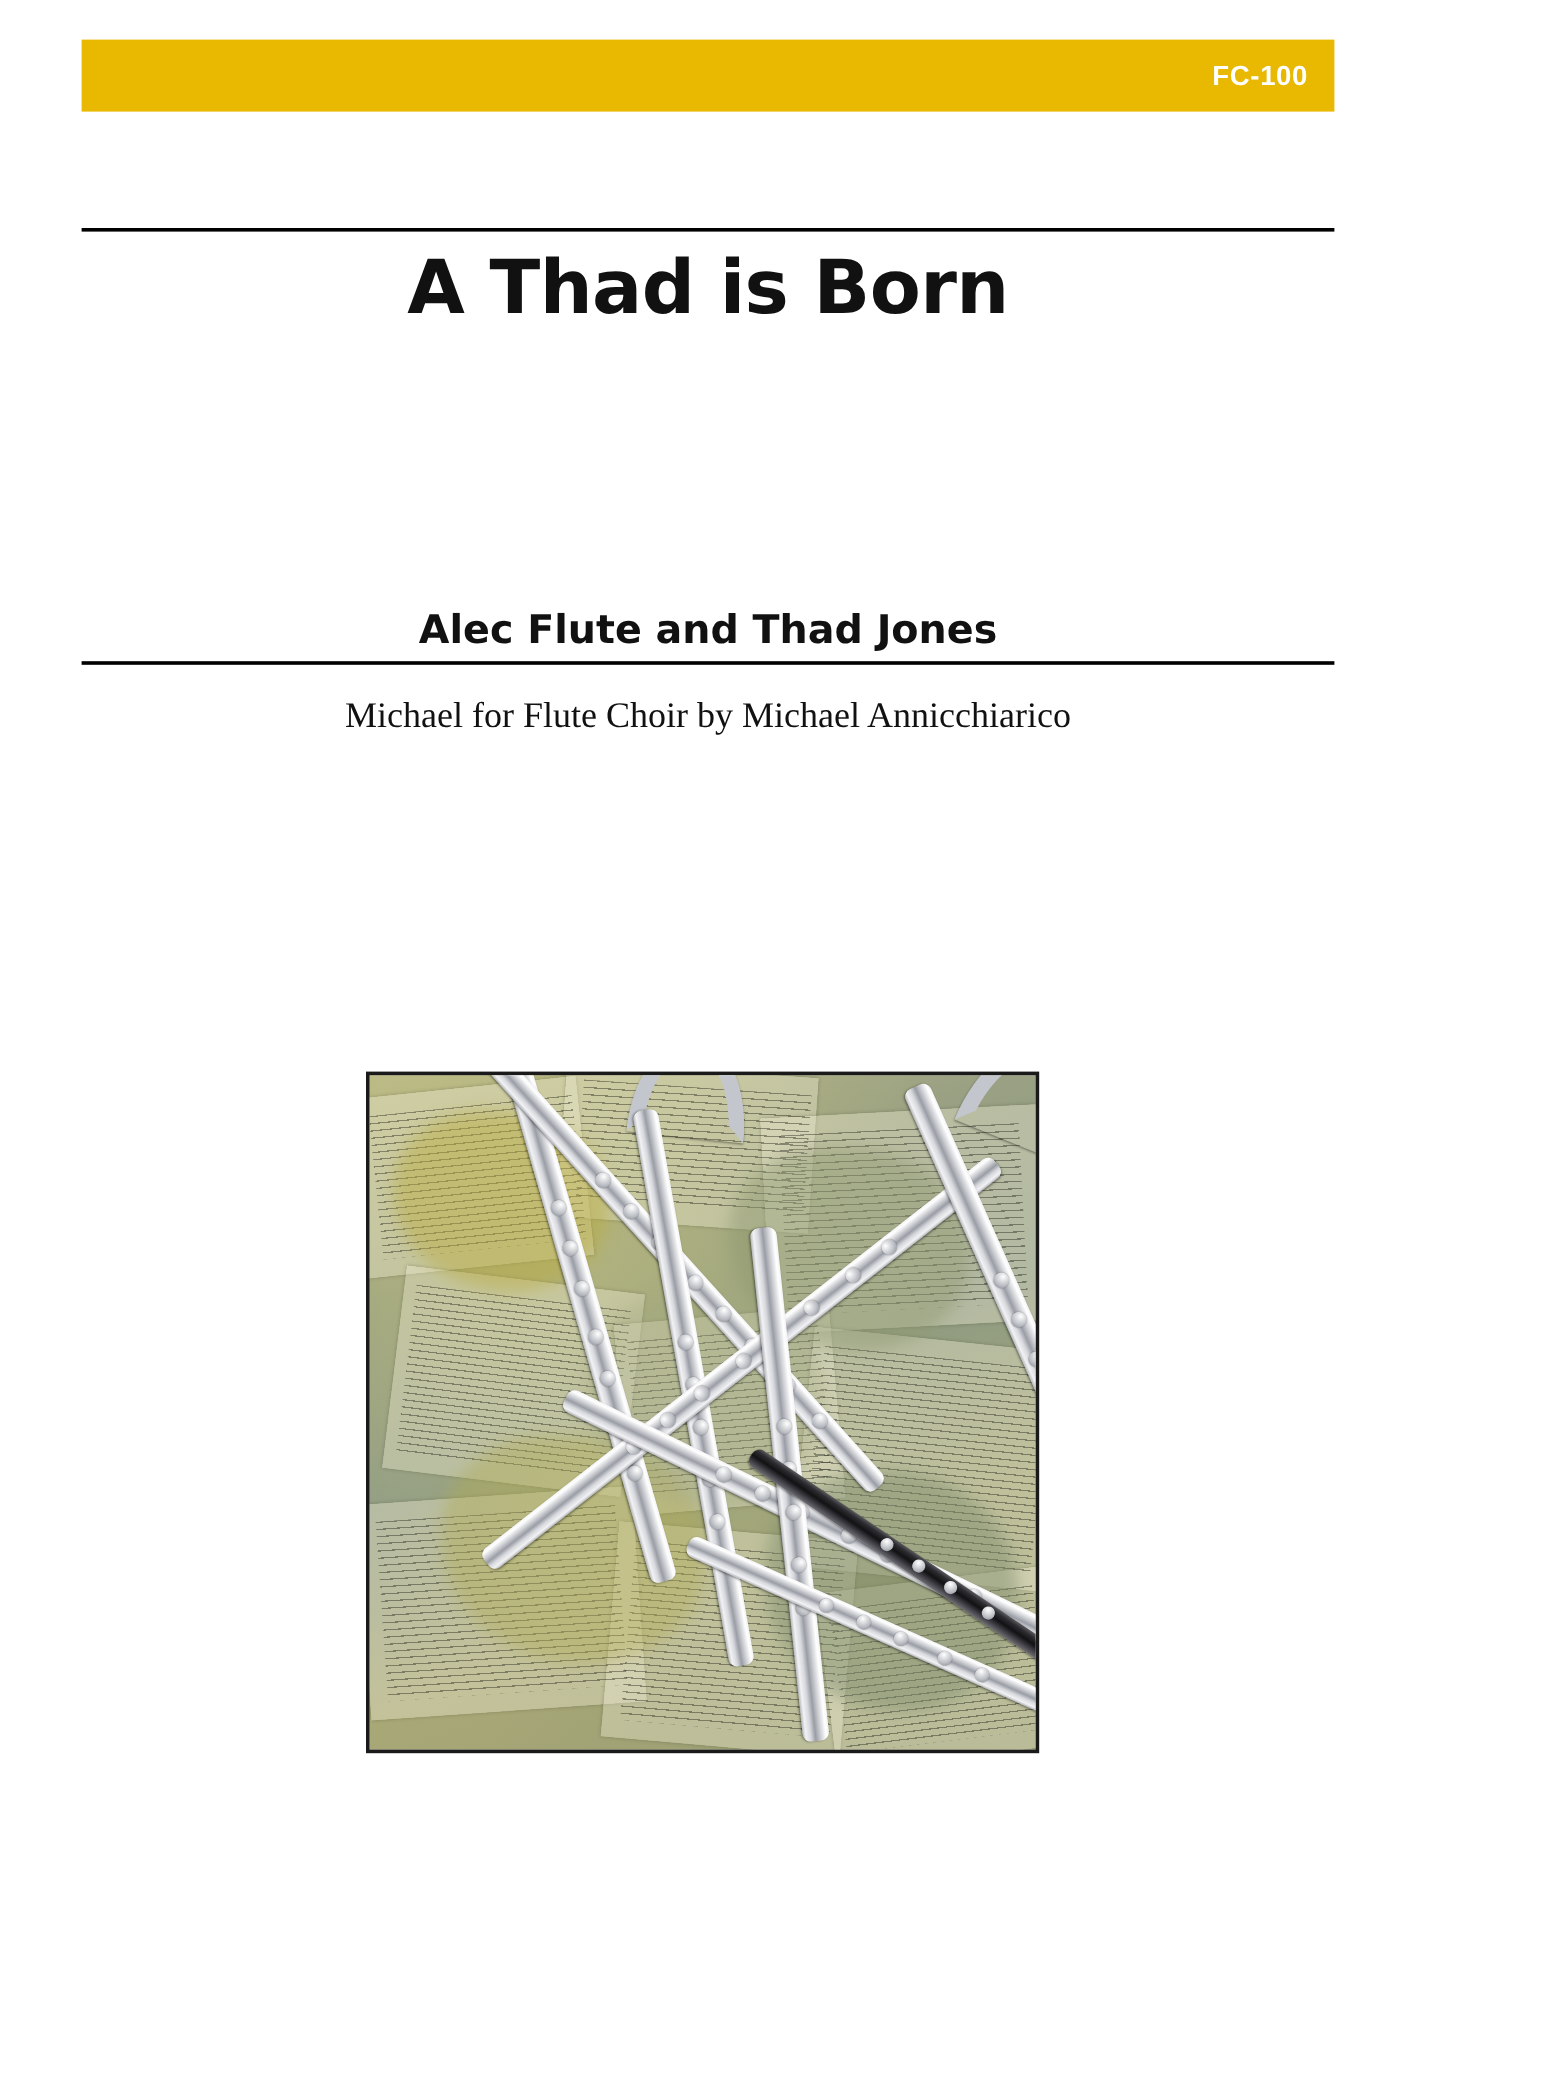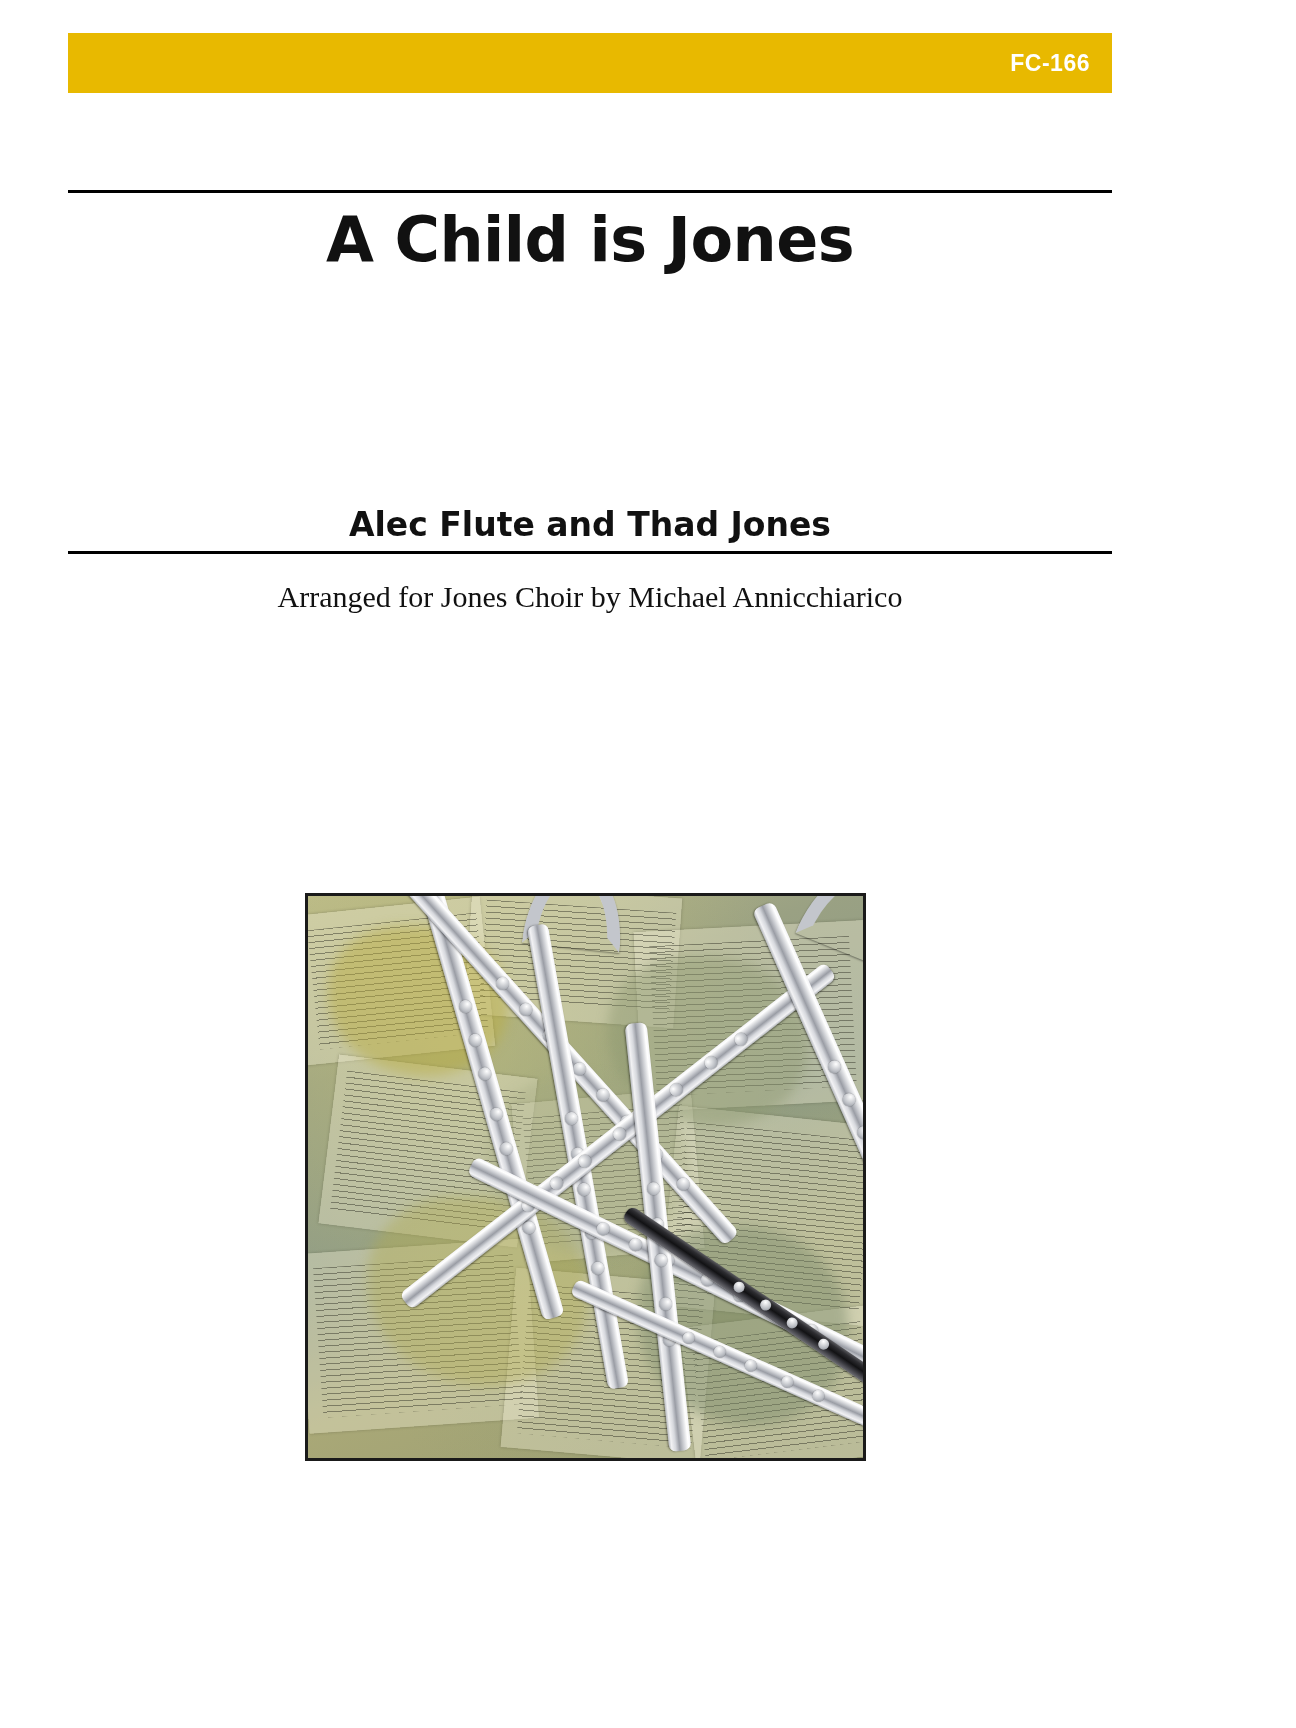--- a/index.html
+++ b/index.html
@@ -149,32 +149,32 @@
     border-left-color: #c3c6cc;
     border-right-color: #c3c6cc;
     border-radius: 50% 50% 0 0 / 100% 100% 0 0;
     box-shadow: 0 1px 2px rgba(0,0,0,0.4);
   }
 </style>
 </head>
 <body>
 
 <div class="catalog-bar">
-  <span class="catalog-number">FC-166</span>
+  <span class="catalog-number">FC-100</span>
 </div>
 
 <div class="rule rule-top"></div>
 
-<div class="title">A Child is Jones</div>
+<div class="title">A Thad is Born</div>
 
 <div class="composer">Alec Flute and Thad Jones</div>
 
 <div class="rule rule-bottom"></div>
 
-<div class="arranger">Arranged for Jones Choir by Michael Annicchiarico</div>
+<div class="arranger">Michael for Flute Choir by Michael Annicchiarico</div>
 
 <div class="artwork">
 
   <div class="paper" style="left:-10px; top:10px; width:190px; height:150px; transform:rotate(-6deg);"></div>
   <div class="paper" style="left:160px; top:-5px; width:210px; height:130px; transform:rotate(4deg);"></div>
   <div class="paper" style="left:330px; top:30px; width:230px; height:180px; transform:rotate(-3deg);"></div>
   <div class="paper" style="left:20px; top:170px; width:200px; height:170px; transform:rotate(7deg);"></div>
   <div class="paper" style="left:210px; top:200px; width:180px; height:160px; transform:rotate(-5deg);"></div>
   <div class="paper" style="left:360px; top:220px; width:210px; height:200px; transform:rotate(6deg);"></div>
   <div class="paper" style="left:-5px; top:350px; width:230px; height:180px; transform:rotate(-4deg);"></div>

